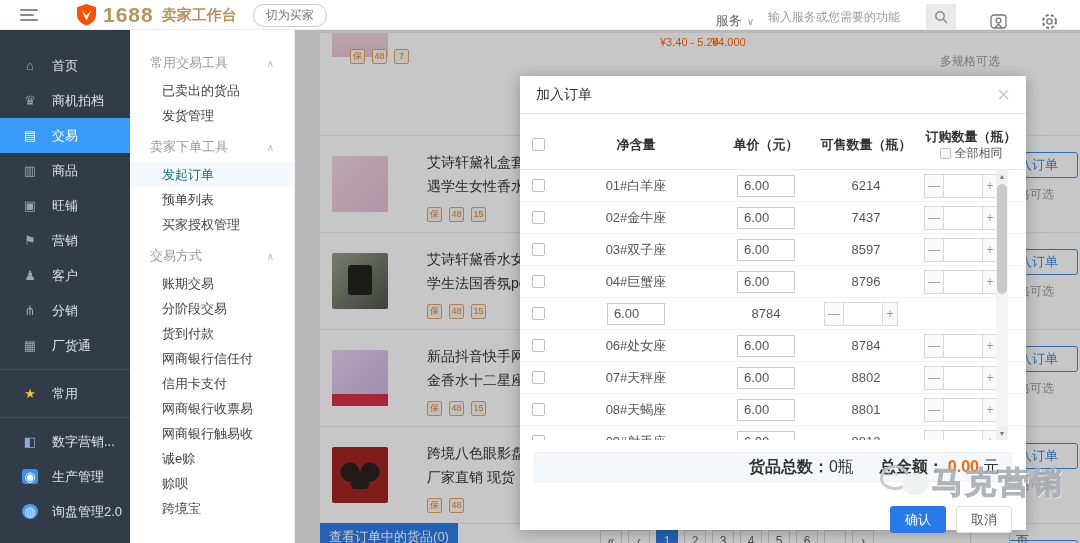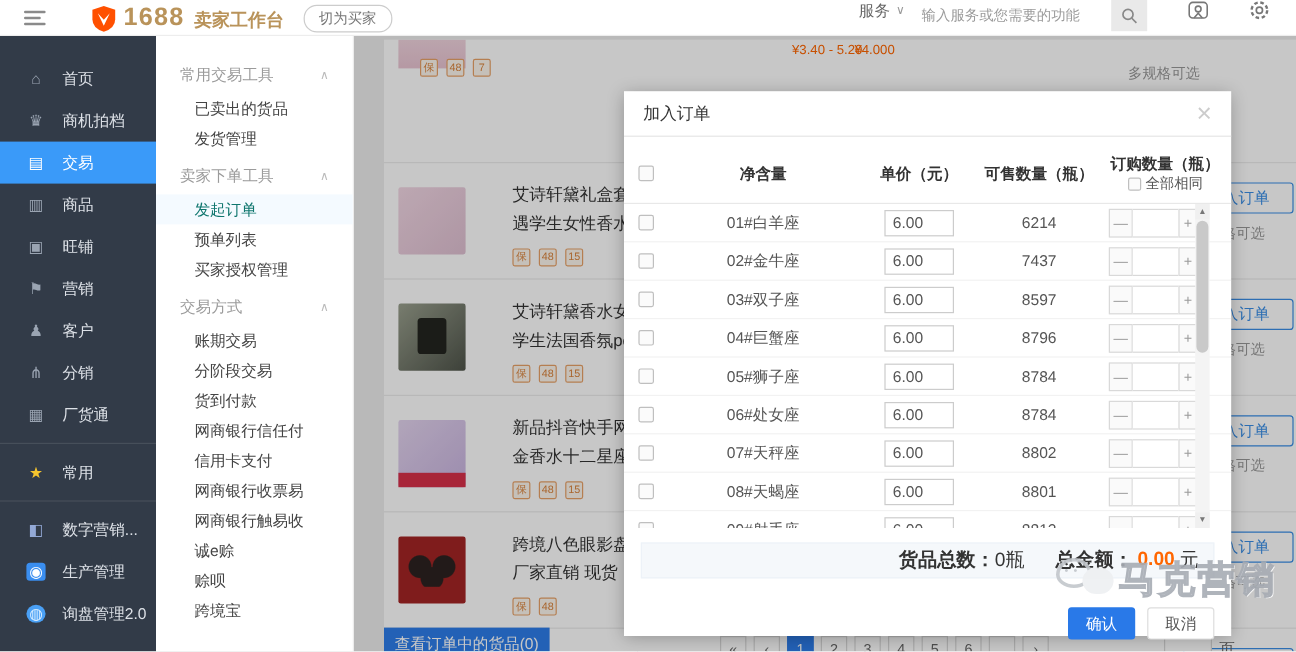--- a/index.html
+++ b/index.html
@@ -5,25 +5,25 @@
   * { margin:0; padding:0; box-sizing:border-box; }
   html,body { width:1080px; height:543px; overflow:hidden; }
   body { font-family:"Liberation Sans","DejaVu Sans",sans-serif; font-size:13px; color:#333; background:#fff; }
   .screen { position:relative; width:1080px; height:543px; overflow:hidden; background:#fff; }
 
   
   .hdr { position:absolute; left:0; top:0; width:1080px; height:30px; background:#fff; border-bottom:1px solid #ededed; display:flex; align-items:center; z-index:5; }
   .hamburger { width:18px; height:12px; margin-left:20px; display:flex; flex-direction:column; justify-content:space-between; cursor:pointer; }
   .hamburger span { display:block; height:2px; background:#8a8a8a; border-radius:1px; }
   .hamburger span:nth-child(1){ width:18px; } .hamburger span:nth-child(2){ width:14px; } .hamburger span:nth-child(3){ width:18px; }
-  .logo-wrap { display:flex; align-items:flex-end; margin-left:38px; }
+  .logo-wrap { display:flex; align-items:center; margin-left:38px; }
   .brand-txt { font-size:21px; font-weight:bold; color:#b9935a; margin-left:6px; letter-spacing:1px; }
   .wb-txt { font-size:15px; font-weight:bold; color:#b9935a; margin-left:8px; margin-top:2px; }
   .switch-pill { margin-left:16px; margin-top:2px; border:1px solid #ccc; border-radius:11px; background:#fff; color:#777; font-size:12px; padding:2px 12px; cursor:pointer; }
-  .hdr-right { position:absolute; right:0; top:0; height:30px; display:flex; align-items:flex-start; }
+  .hdr-right { position:absolute; right:0; top:0; height:30px; display:flex; align-items:flex-end; }
   .svc { display:flex; align-items:center; color:#666; font-size:13px; gap:5px; cursor:pointer; }
   .svc .chev { font-size:10px; color:#999; }
   .searchbox { display:flex; align-items:center; margin-left:14px; height:26px; }
   .searchbox input { border:none; outline:none; width:158px; height:24px; font-size:12px; color:#555; }
   .searchbox input::placeholder { color:#9b9b9b; }
   .search-btn { width:30px; height:26px; background:#e9e9e9; border:none; display:flex; align-items:center; justify-content:center; cursor:pointer; }
   .hicon { margin-left:34px; cursor:pointer; display:flex; align-items:center; }
   .hicon:last-child { margin-right:22px; }
 
   
@@ -451,21 +451,20 @@
             <span class="mprice" data-name="sku-price-cell"><input data-name="unit-price-input" value="6.00" style=""></span>
             <span class="mstock" data-name="sku-stock">8796</span>
             <div class="stepper" data-name="quantity-stepper">
               <button class="step-btn" data-name="qty-minus-button">—</button>
               <input class="step-input" data-name="qty-input" style="">
               <button class="step-btn step-plus" data-name="qty-plus-button">+</button>
             </div>
           </div>
           <div class="mgrid mrow" data-name="order-sku-row">
             <span class="cbox cc" data-name="sku-checkbox"></span>
-            <span class="mname" data-name="sku-name">05#狮子座</span>
             <span class="mprice" data-name="sku-price-cell"><input data-name="unit-price-input" value="6.00" style=""></span>
             <span class="mstock" data-name="sku-stock">8784</span>
             <div class="stepper" data-name="quantity-stepper">
               <button class="step-btn" data-name="qty-minus-button">—</button>
               <input class="step-input" data-name="qty-input" style="">
               <button class="step-btn step-plus" data-name="qty-plus-button">+</button>
             </div>
           </div>
           <div class="mgrid mrow" data-name="order-sku-row">
             <span class="cbox cc" data-name="sku-checkbox"></span>

